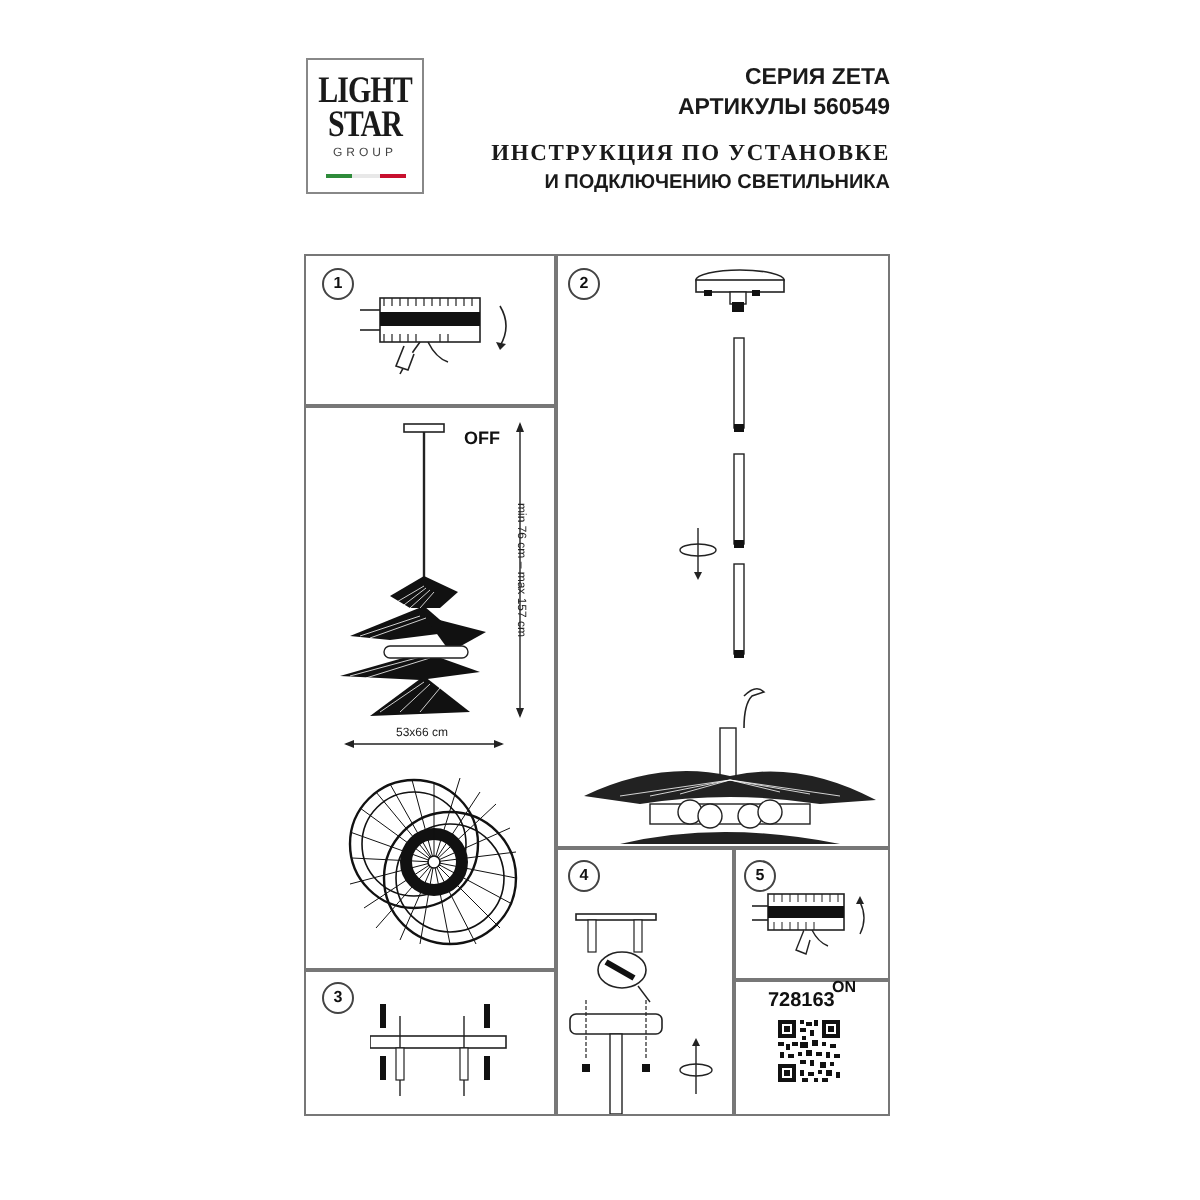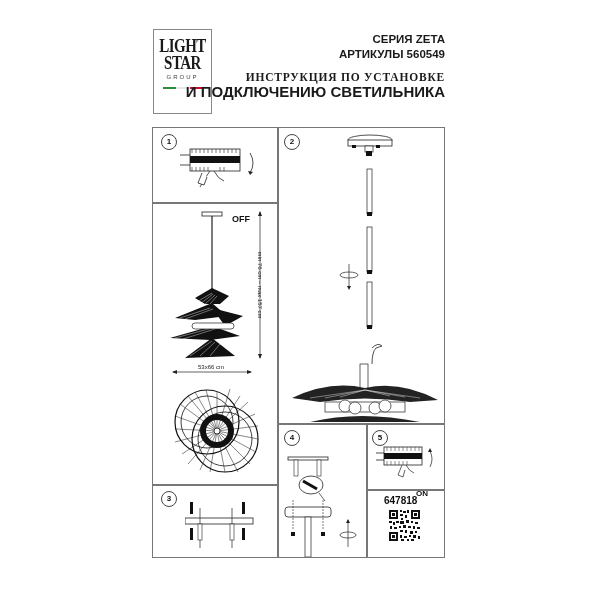--- a/index.html
+++ b/index.html
@@ -1,29 +1,29 @@
 <!DOCTYPE html>
 <html><head>
 <meta charset="utf-8">
 <style>
   html, body { margin:0; padding:0; }
   body { width:600px; height:600px; background:#ffffff; position:relative; overflow:hidden; font-family:"Liberation Sans", sans-serif; color:#111; }
   .abs { position:absolute; }
-  .logo { left:153px; top:29px; width:59px; height:85px; border:1px solid #888; box-sizing:border-box; background:#fff; }
+  .logo { left:153px; top:29px; width:59px; height:68px; border:1px solid #888; box-sizing:border-box; background:#fff; }
   .logo .l1, .logo .l2 { position:absolute; left:0; width:100%; text-align:center; font-family:"Liberation Serif", serif; font-weight:bold; font-size:15px; line-height:14px; letter-spacing:-0.5px; color:#1a1a1a; transform:scaleY(1.25); }
   .logo .l1 { top:9px; }
   .logo .l2 { top:26px; }
   .logo .l3 { position:absolute; left:0; width:100%; top:44px; text-align:center; font-size:6px; letter-spacing:2px; color:#444; }
   .logo .flag { position:absolute; left:9px; top:57px; width:40px; height:2px; display:flex; }
   .logo .flag span { flex:1; height:2px; }
   .hdr { right:155px; text-align:right; font-weight:bold; color:#1a1a1a; white-space:nowrap; }
   .h1 { top:32px; font-size:11.5px; line-height:14px; }
   .h2 { top:47px; font-size:11.5px; line-height:14px; }
   .h3 { top:70px; font-size:11.5px; line-height:14px; letter-spacing:0.8px;font-family:Liberation Serif, serif; }
-  .h4 { top:85px; font-size:15px; line-height:14px; }
+  .h4 { top:85px; font-size:10px; line-height:14px; }
   .frame { left:152px; top:127px; width:293px; height:431px; border:1.5px solid #777; box-sizing:border-box; }
   .line { background:#777; position:absolute; }
   .num { width:14px; height:14px; border:1px solid #444; border-radius:50%; font-size:8px; font-weight:bold; text-align:center; line-height:14px; background:#fff; }
   .txt-small { font-size:6px; color:#222; white-space:nowrap; }
   .label-bold { font-weight:bold; font-size:9px; }
   .qr { left:388px; top:509px; width:33px; height:33px; }
 </style>
 </head>
 <body>
 
@@ -196,21 +196,21 @@
   <g stroke="#222" stroke-width="0.5">
     <path d="M11 2 v4 M15 2 v4 M19 2 v4 M23 2 v4 M27 2 v4 M31 2 v4 M35 2 v4 M39 2 v4 M43 2 v4 M11 16 v4 M15 16 v4 M19 16 v4 M23 16 v4 M27 16 v4 M31 16 v4"></path>
   </g>
   <path d="M26 20 l-4 10 l5 2 l2 -7" stroke="#222" fill="#fff" stroke-width="0.7"></path>
   <path d="M30 20 q3 6 8 8" stroke="#222" fill="none" stroke-width="0.7"></path>
   <path d="M54 6 q4 8 0 16" stroke="#222" fill="none" stroke-width="0.7"></path>
   <path d="M52 7 l2 -4 l2 4 z" fill="#222"></path>
 </svg>
 <div class="abs label-bold" style="left:416px; top:489px; font-size:8px;">ON</div>
 
-<div class="abs" style="left:384px; top:495px; font-weight:bold; font-size:10px;">647818</div>
+<div class="abs" style="left:384px; top:495px; font-weight:bold; font-size:10px;">728163</div>
 <svg class="abs qr" viewBox="0 0 33 33">
   <rect width="33" height="33" fill="#fff"></rect>
   <g fill="#111">
     <rect x="1" y="1" width="9" height="9"></rect>
       <rect x="3" y="3" width="5" height="5" fill="#fff"></rect>
       <rect x="4" y="4" width="3" height="3"></rect>
     <rect x="23" y="1" width="9" height="9"></rect>
       <rect x="25" y="3" width="5" height="5" fill="#fff"></rect>
       <rect x="26" y="4" width="3" height="3"></rect>
     <rect x="1" y="23" width="9" height="9"></rect>

